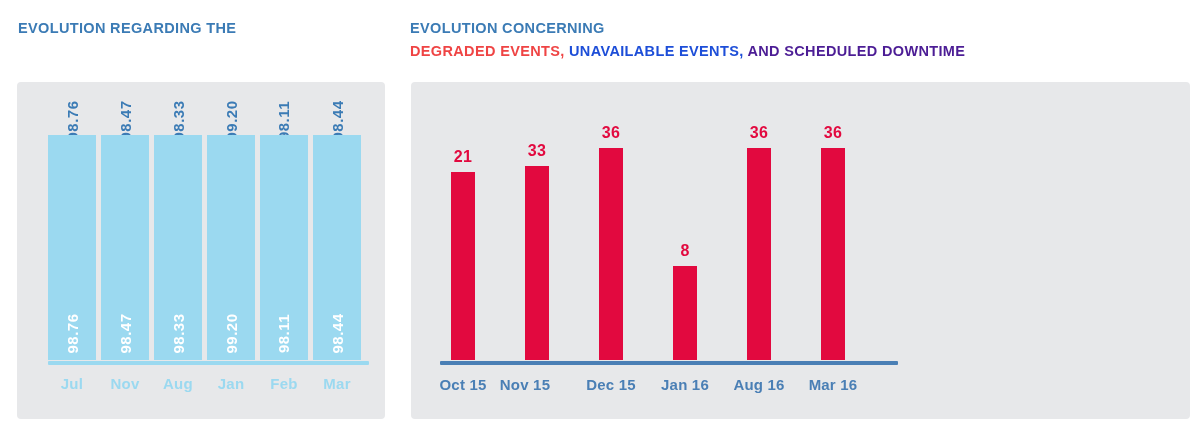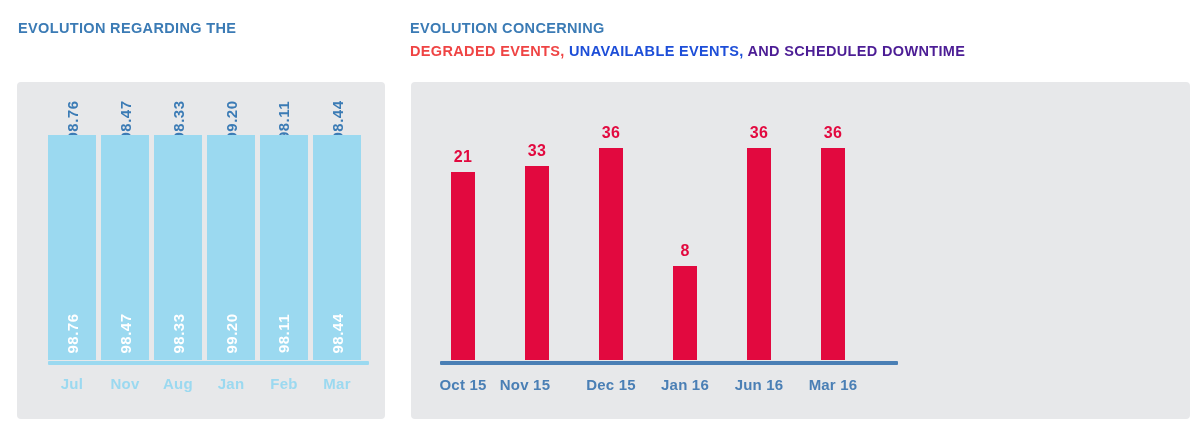--- a/index.html
+++ b/index.html
@@ -280,17 +280,17 @@
       <div class="rc-value" style="bottom:218px">36</div>
       <div class="rc-bar" style="height:212px"></div>
     </div>
 
     <div id="rc-axis"></div>
 
     <div class="rc-xlabel" style="left:-14px">Oct 15</div>
     <div class="rc-xlabel" style="left:48px">Nov 15</div>
     <div class="rc-xlabel" style="left:134px">Dec 15</div>
     <div class="rc-xlabel" style="left:208px">Jan 16</div>
-    <div class="rc-xlabel" style="left:282px">Jun 16</div>
+    <div class="rc-xlabel" style="left:282px">Aug 16</div>
     <div class="rc-xlabel" style="left:356px">Mar 16</div>
   </div>
 
 </div>
 
 </body></html>

